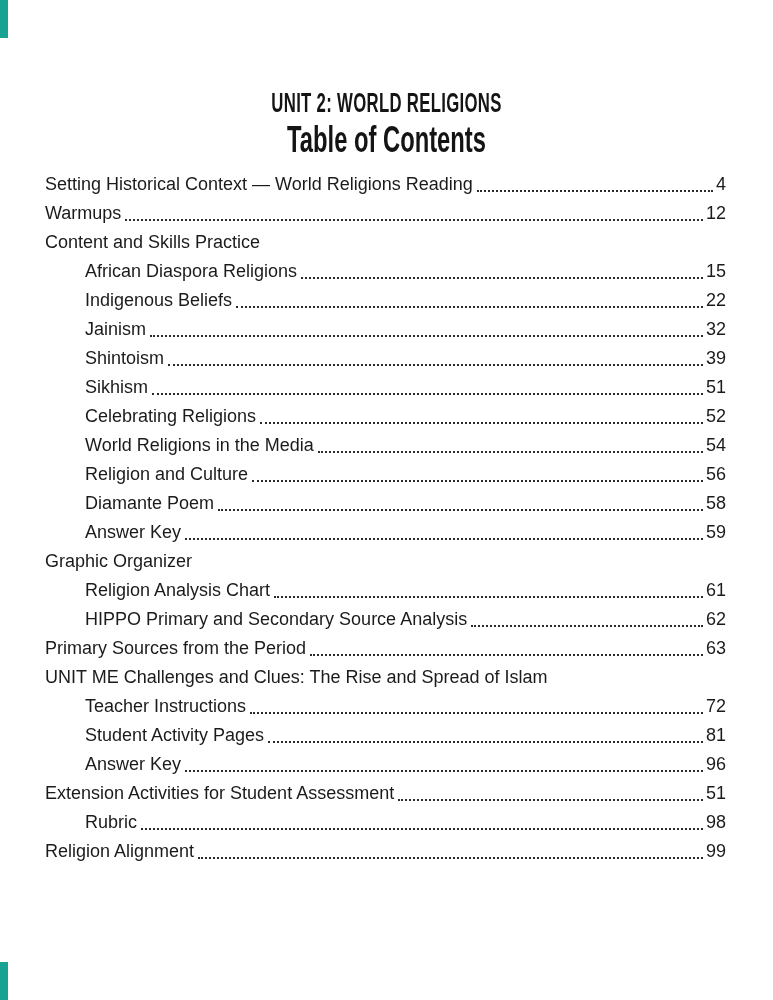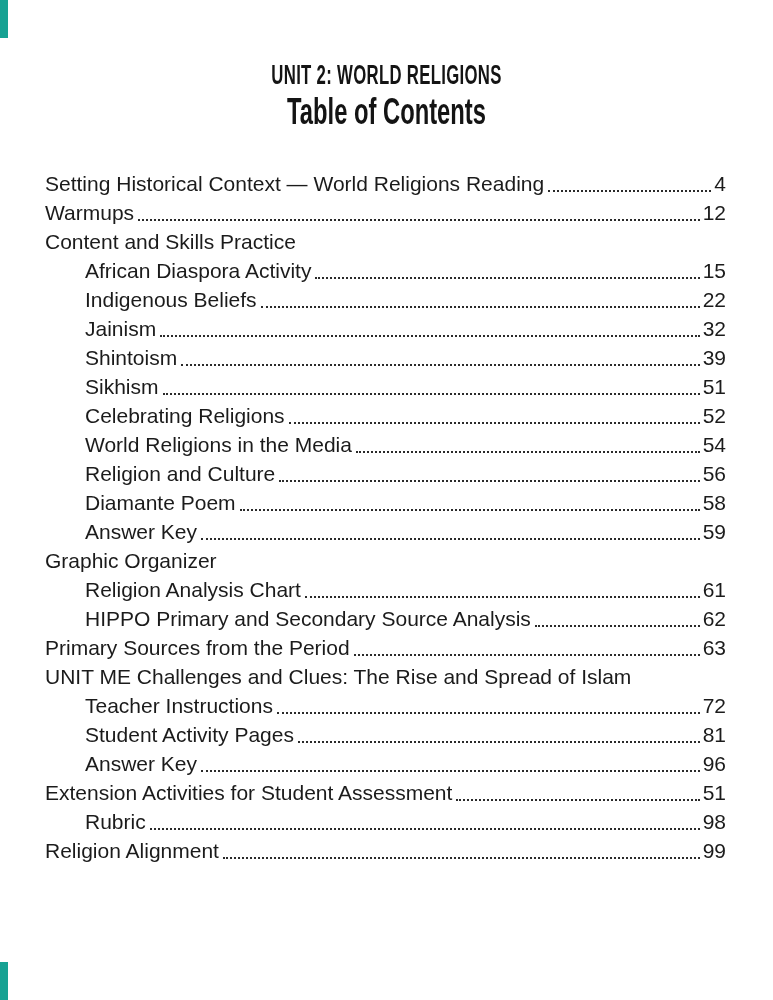--- a/index.html
+++ b/index.html
@@ -19,21 +19,21 @@
     position: absolute;
     left: 0;
     width: 8px;
     height: 38px;
     background: #17a293;
   }
   .corner-accent.top { top: 0; }
   .corner-accent.bottom { bottom: 0; }
 
   .header {
-    padding-top: 62px;
+    padding-top: 90px;
     text-align: center;
   }
   .unit-title {
     display: block;
     font-size: 27px;
     font-weight: 700;
     line-height: 1;
     color: #141414;
     transform: scaleX(0.62);
     transform-origin: 50% 50%;
@@ -58,21 +58,21 @@
     top: 171px;
     left: 45px;
     right: 47px;
   }
   .toc-row {
     display: flex;
     align-items: flex-end;
     height: 29px;
     box-sizing: border-box;
     padding-bottom: 5px;
-    font-size: 21px;
+    font-size: 18px;
     line-height: 1.1;
     color: #1b1b1b;
   }
   .toc-row.indent-1 {
     padding-left: 40px;
   }
   .toc-label {
     white-space: nowrap;
     flex: 0 0 auto;
   }
@@ -110,21 +110,21 @@
     <div class="toc-row">
     <span class="toc-label">Warmups</span>
     <span class="dot-leader"></span>
     <span class="toc-page">12</span>
   </div>
     <div class="toc-row">
     <span class="toc-label">Content and Skills Practice</span>
 
   </div>
     <div class="toc-row indent-1">
-    <span class="toc-label">African Diaspora Activity</span>
+    <span class="toc-label">African Diaspora Religions</span>
     <span class="dot-leader"></span>
     <span class="toc-page">15</span>
   </div>
     <div class="toc-row indent-1">
     <span class="toc-label">Indigenous Beliefs</span>
     <span class="dot-leader"></span>
     <span class="toc-page">22</span>
   </div>
     <div class="toc-row indent-1">
     <span class="toc-label">Jainism</span>

